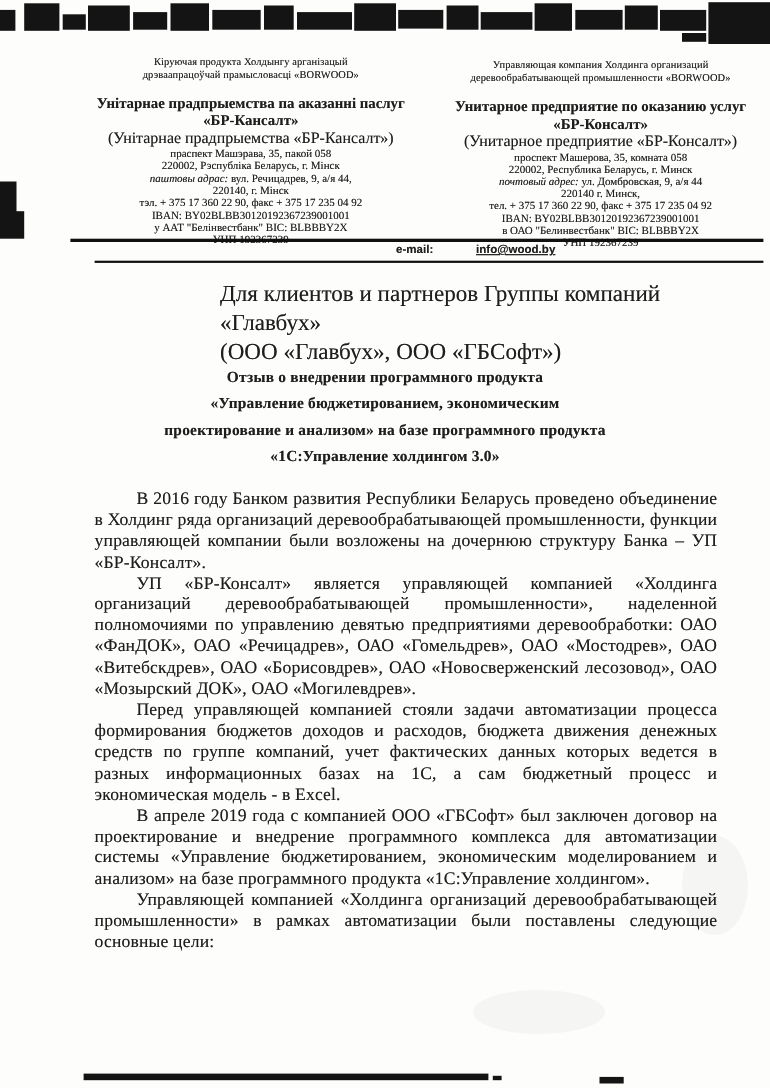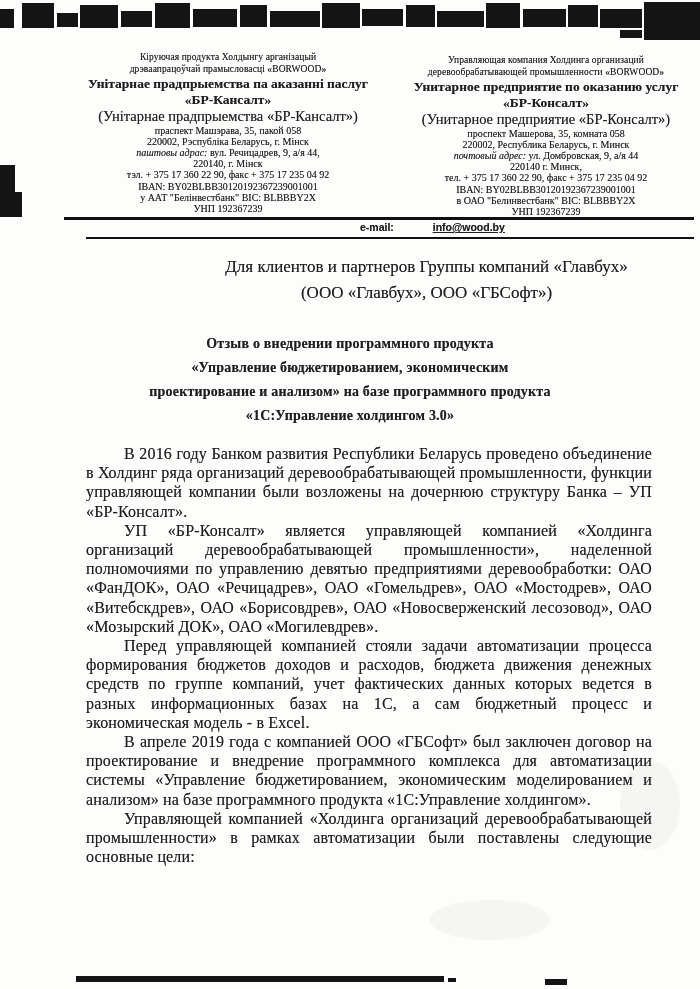--- a/index.html
+++ b/index.html
@@ -11,39 +11,39 @@
   
   .blk{position:absolute;background:#141414;display:block;}
   .smudge{position:absolute;background:rgba(60,60,60,.04);border-radius:50%;}
 
   
   .letterhead{position:absolute;top:52px;left:0;width:700px;display:flex;}
   .col{text-align:center;}
   .col-left{position:absolute;left:68px;width:320px;}
   .col-right{position:absolute;left:398px;width:296px;padding-top:3px;}
   .lh-org{font-size:9.5px;line-height:11.5px;letter-spacing:.1px;}
-  .lh-bold{font-size:13.5px;line-height:14.5px;font-weight:bold;white-space:nowrap;margin-top:2px;}
+  .lh-bold{font-size:13.5px;line-height:14.5px;font-weight:bold;white-space:nowrap;margin-top:12px;}
   .lh-bold2{font-size:13.5px;line-height:15px;font-weight:bold;}
   .lh-paren{font-size:14.5px;line-height:16px;margin:1px 0;}
   .lh-small{font-size:10px;line-height:11.2px;}
   .lh-small i{font-style:italic;}
 
   
   .rule{position:absolute;background:#101010;}
   .rule-thick{top:217px;left:64px;width:630px;height:3px;}
   .rule-thin{top:237px;left:86px;width:608px;height:1.5px;}
   .email-line{
     position:absolute;top:221px;left:360px;
     font-family:"Liberation Sans", sans-serif;font-weight:bold;font-size:10.5px;line-height:13px;
   }
   .email-line .addr{text-decoration:underline;padding-left:36px;}
 
   
-  .recipient{position:absolute;top:254px;left:200px;width:453px;text-align:center;
-    font-size:17px;line-height:26px;font-family:Liberation Serif, serif;}
+  .recipient{position:absolute;top:254px;left:200px;width:453px;text-align:left;
+    font-size:21px;line-height:26px;font-family:Liberation Serif, serif;}
 
   
   .title{position:absolute;top:332px;left:70px;width:560px;text-align:center;
     font-weight:bold;font-size:14px;line-height:24px;letter-spacing:.2px;}
 
   
   .body{position:absolute;top:444px;left:86px;width:566px;
     font-size:16px;line-height:19.2px;letter-spacing:.15px;}
   .body p{margin:0;text-align:justify;text-indent:38px;}
 </style>

